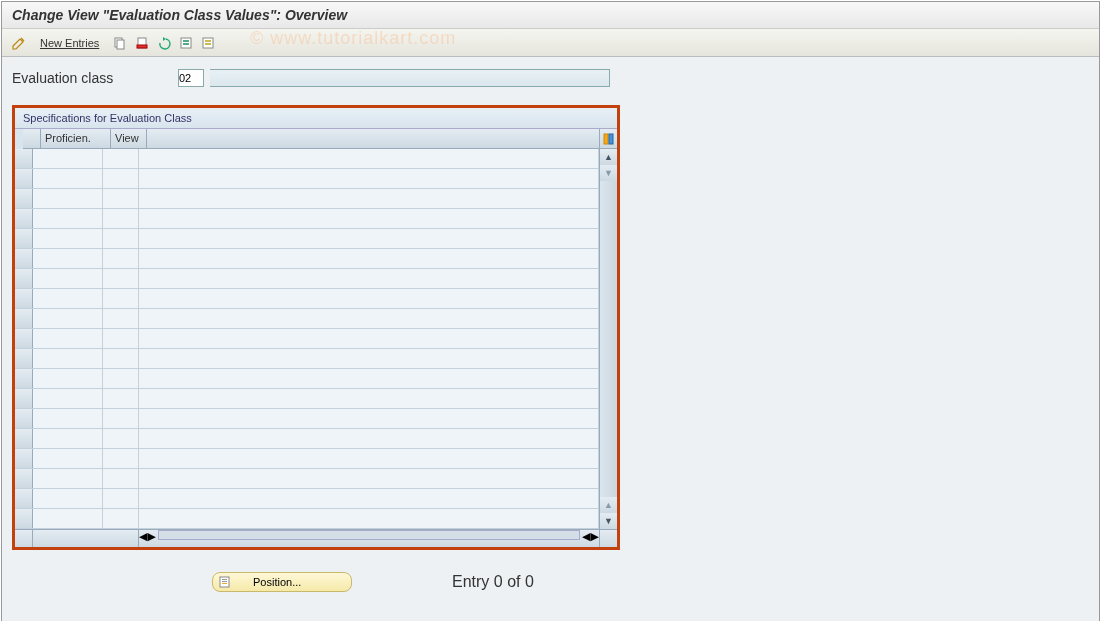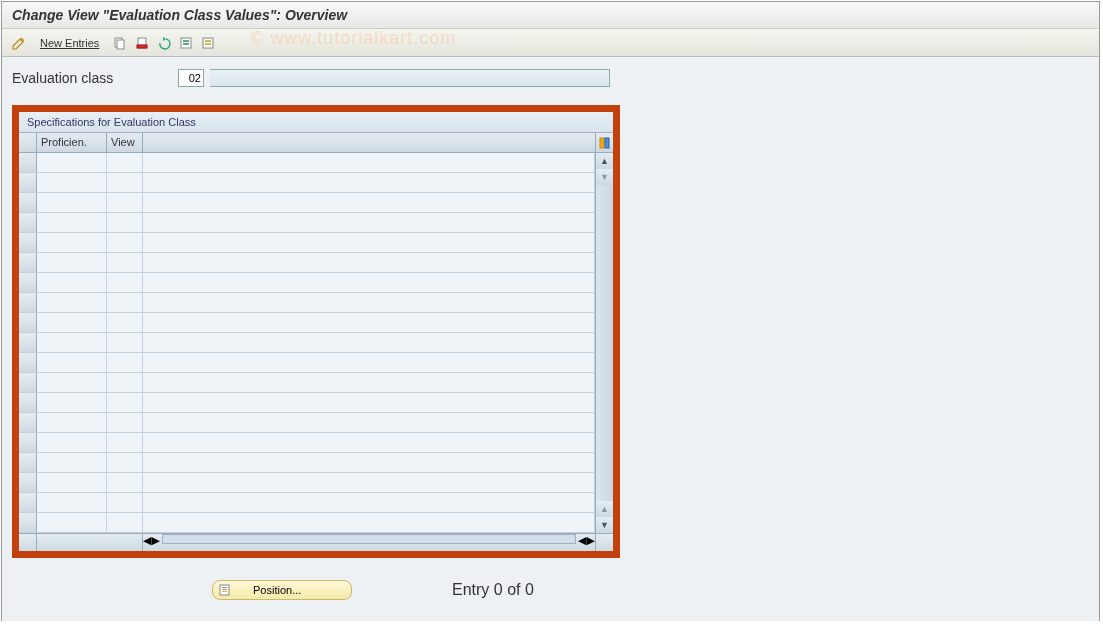--- a/index.html
+++ b/index.html
@@ -78,34 +78,33 @@
       width: 160px;
       font-size: 14px;
       color: #333;
     }
     .field-input-small {
       width: 26px;
       height: 18px;
       border: 1px solid #8aa;
       background: #fff;
       font-size: 11px;
-      text-align: right;
       padding-right: 2px;
       margin-right: 0;
     }
     .field-input-long {
       width: 400px;
       height: 18px;
       border: 1px solid #8aa;
       border-left: none;
       background: linear-gradient(#e8f0f5,#dbe7ee);
     }
 
     .table-panel {
-      border: 7px solid #c2410c;
+      border: 3px solid #c2410c;
       background: #d9e5ee;
       width: 608px;
     }
     .panel-title {
       padding: 4px 8px;
       font-size: 11px;
       color: #336;
       background: linear-gradient(#e8f0f6, #d8e4ed);
       border-bottom: 1px solid #aac;
     }
@@ -268,21 +267,21 @@
       <span class="field-label">Evaluation class</span>
       <input class="field-input-small" value="02" style="">
       <div class="field-input-long"></div>
     </div>
 
     <div class="table-panel">
       <div class="panel-title">Specifications for Evaluation Class</div>
       <div class="table-wrap">
         <div class="table-main">
           <div style="display:flex;">
-            <div class="col-headers" style="flex:1;">
+            <div class="col-headers" style="flex:1;margin-left:8px;">
               <div class="sel-col"></div>
               <div class="col prof">Proficien.</div>
               <div class="col info">View</div>
             </div>
             <div class="config-col">
               <svg width="12" height="12" viewBox="0 0 12 12">
                   <rect x="1" y="1" width="4" height="10" fill="#f5a623" stroke="#c80"></rect>
                   <rect x="6" y="1" width="4" height="10" fill="#4a90e2" stroke="#269"></rect>
                 </svg>
             </div>

